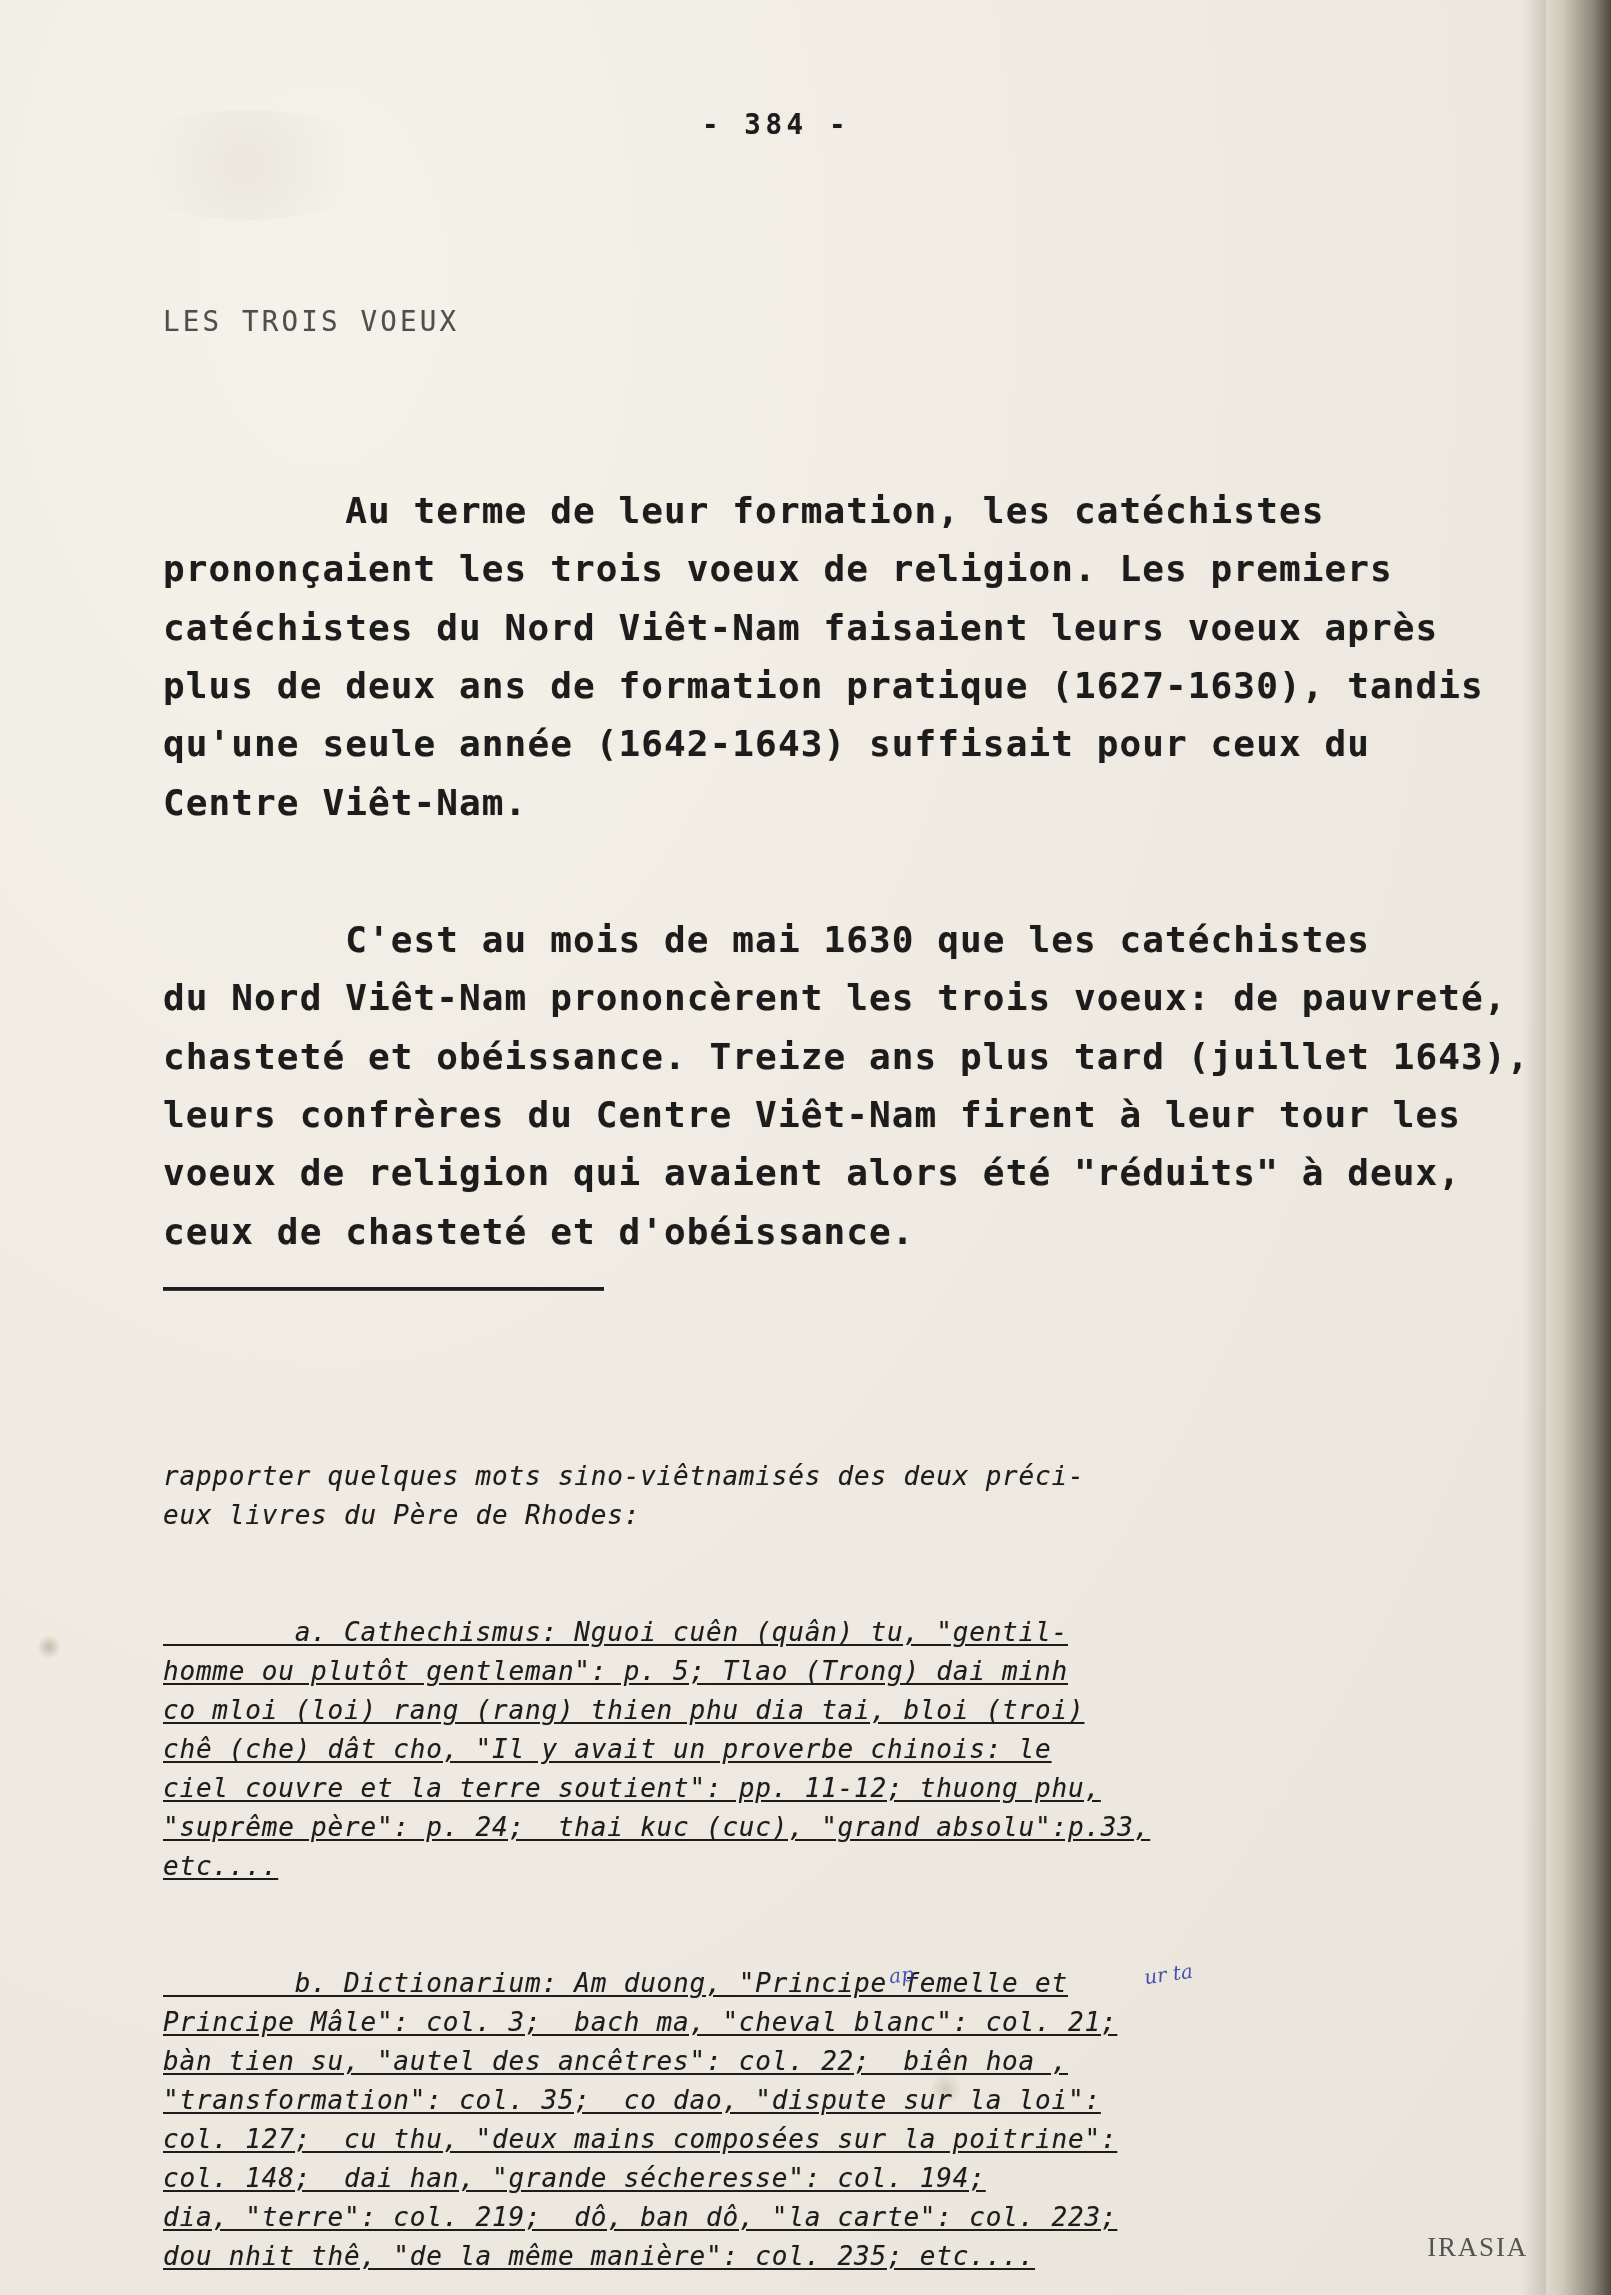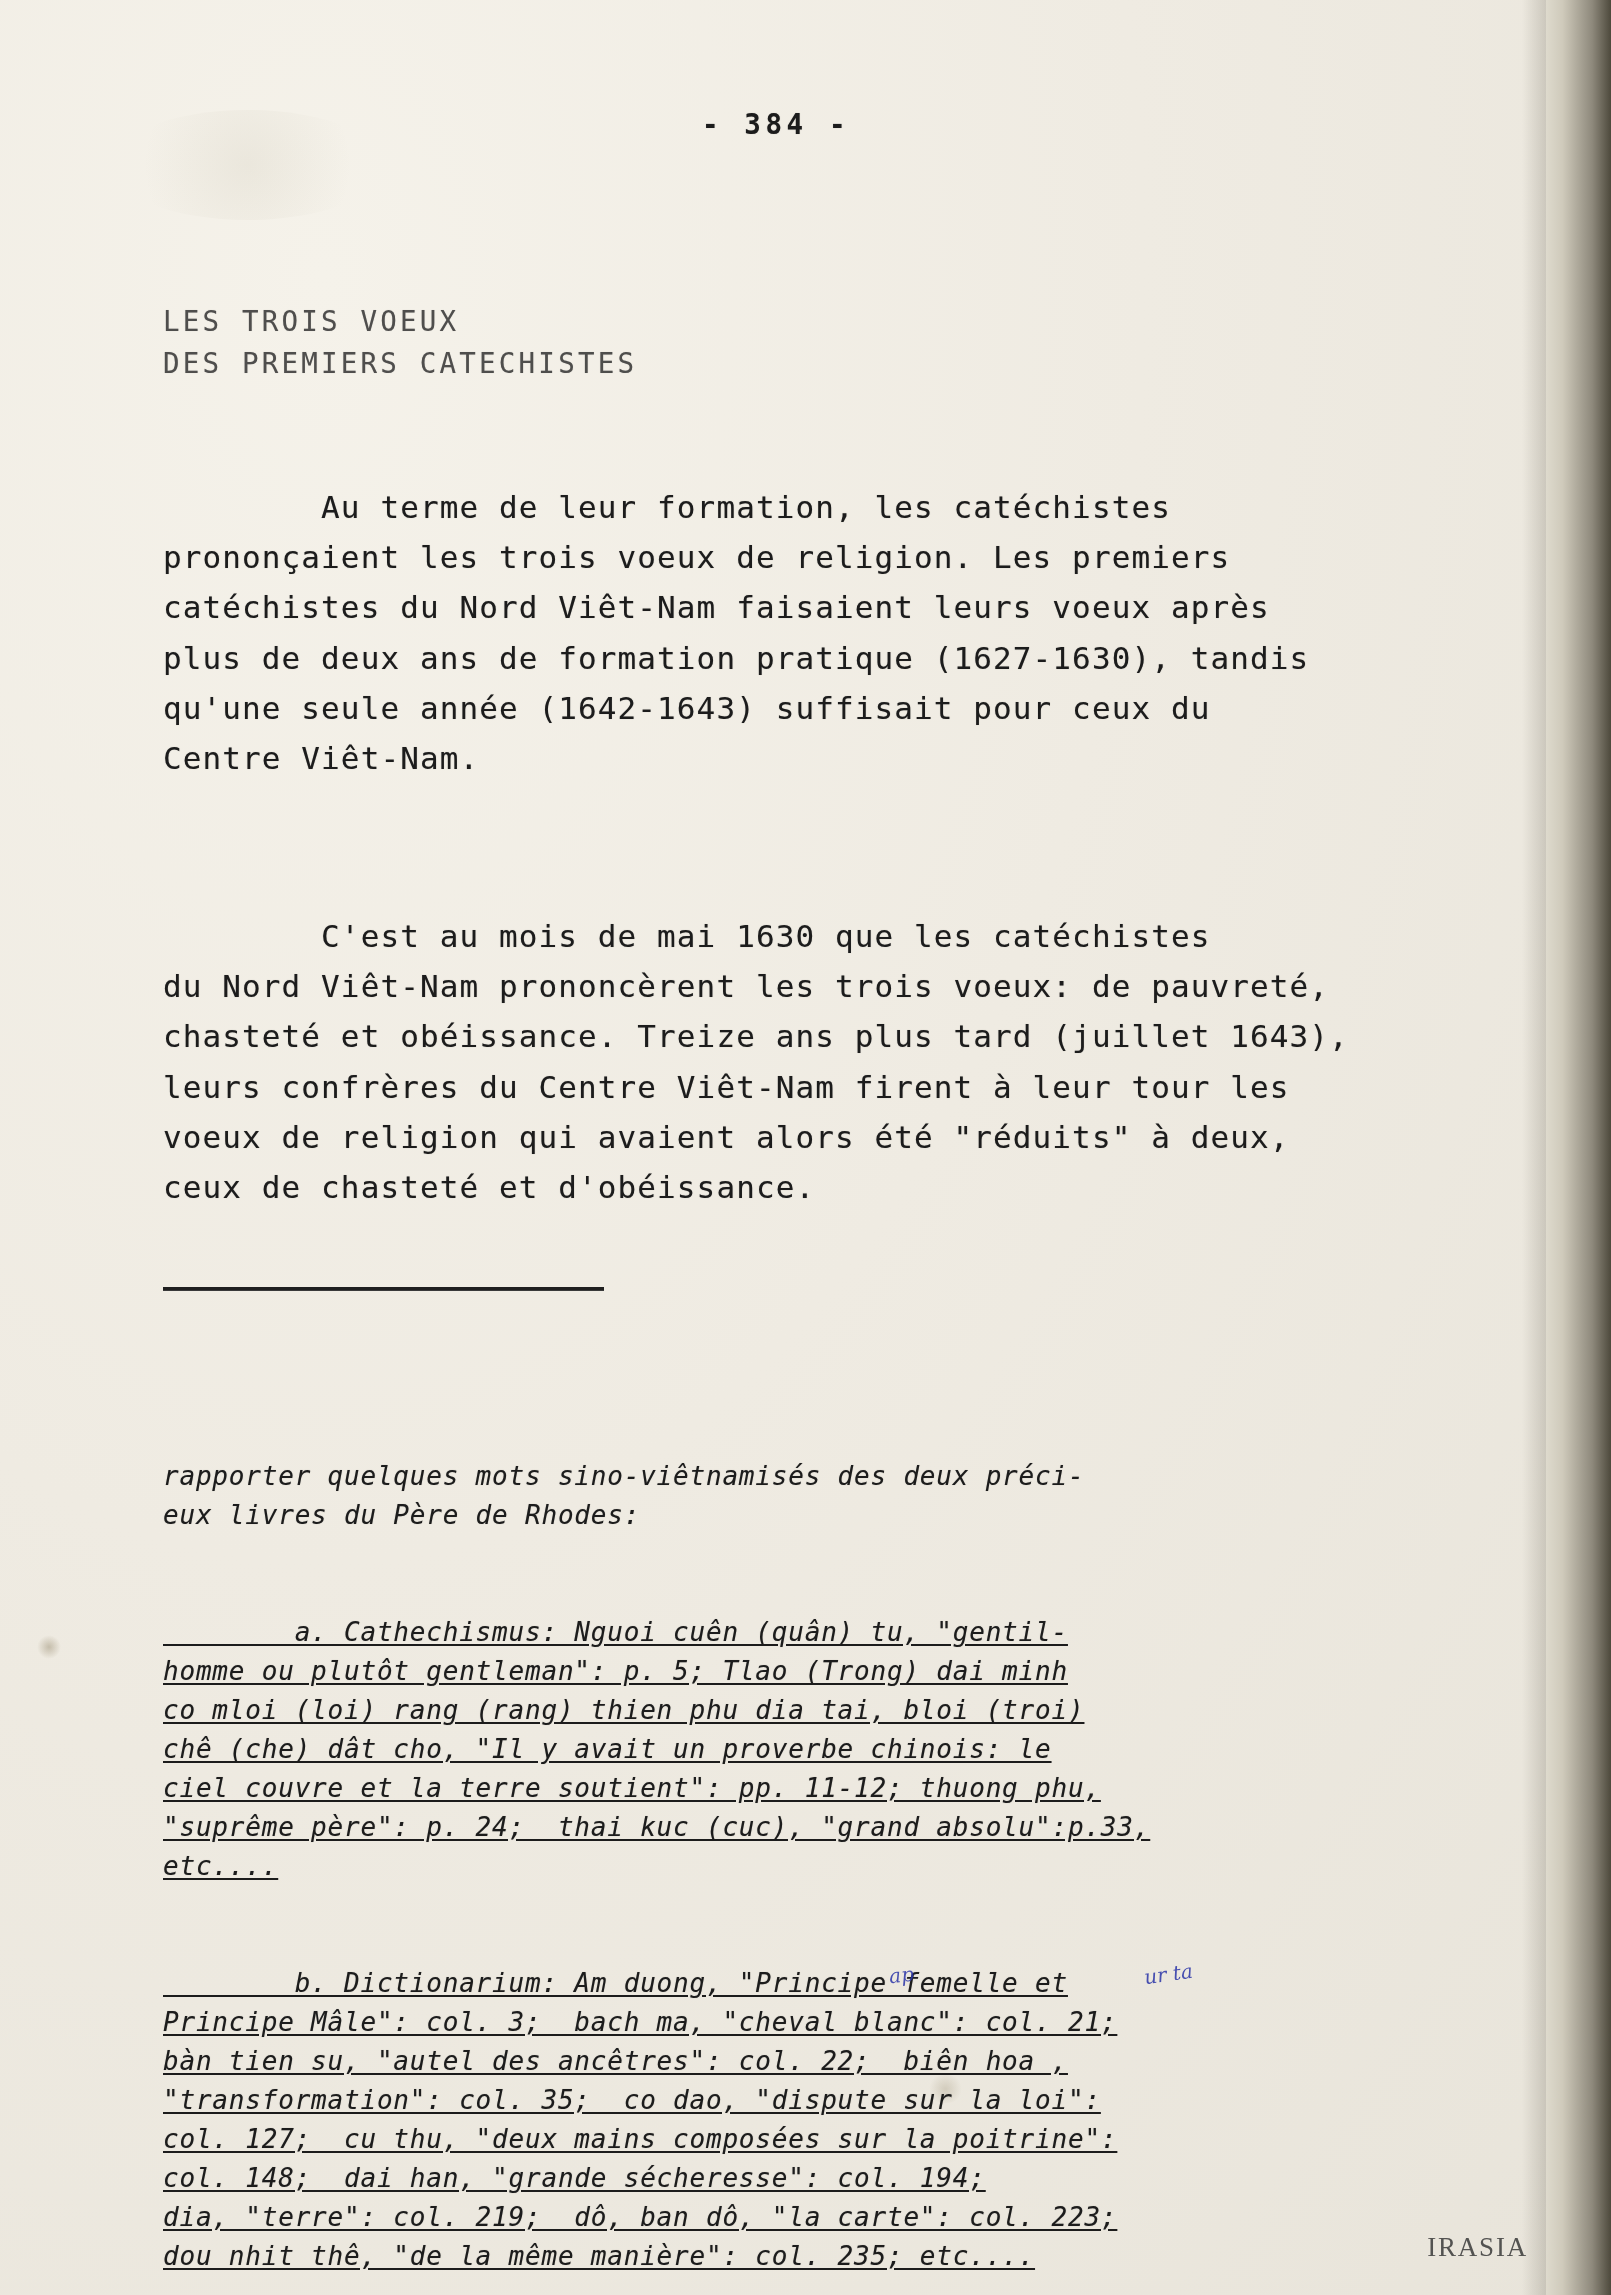--- a/index.html
+++ b/index.html
@@ -74,24 +74,25 @@
     font-size: 27.5px;
     letter-spacing: 3.2px;
     line-height: 1.52;
     color: #2b2b2b;
     opacity: 0.82;
   }
 
   .body-block {
     position: absolute;
     left: 163px;
-    font-size: 31px;
+    font-size: 36px;
     line-height: 1.62;
     letter-spacing: 1.1px;
     white-space: pre;
+    font-weight: bold;
   }
   #para1 { top: 482px; }
   #para2 { top: 895px; margin-top: 16px; }
 
   .rule {
     position: absolute;
     left: 163px;
     top: 1287px;
     width: 441px;
     height: 0;
@@ -136,21 +137,20 @@
 <div class="page">
 
   <div class="blotch b3"></div>
   <div class="blotch b1"></div>
   <div class="blotch b2"></div>
 
   <div class="typed page-number">- 384 -</div>
 
   <div class="typed title-block">
     <div>LES TROIS VOEUX</div>
-    <div>DES PREMIERS CATECHISTES</div>
   </div>
 
   <div class="typed body-block" id="para1">        Au terme de leur formation, les catéchistes
 prononçaient les trois voeux de religion. Les premiers
 catéchistes du Nord Viêt-Nam faisaient leurs voeux après
 plus de deux ans de formation pratique (1627-1630), tandis
 qu'une seule année (1642-1643) suffisait pour ceux du
 Centre Viêt-Nam.</div>
 
   <div class="typed body-block" id="para2">        C'est au mois de mai 1630 que les catéchistes

